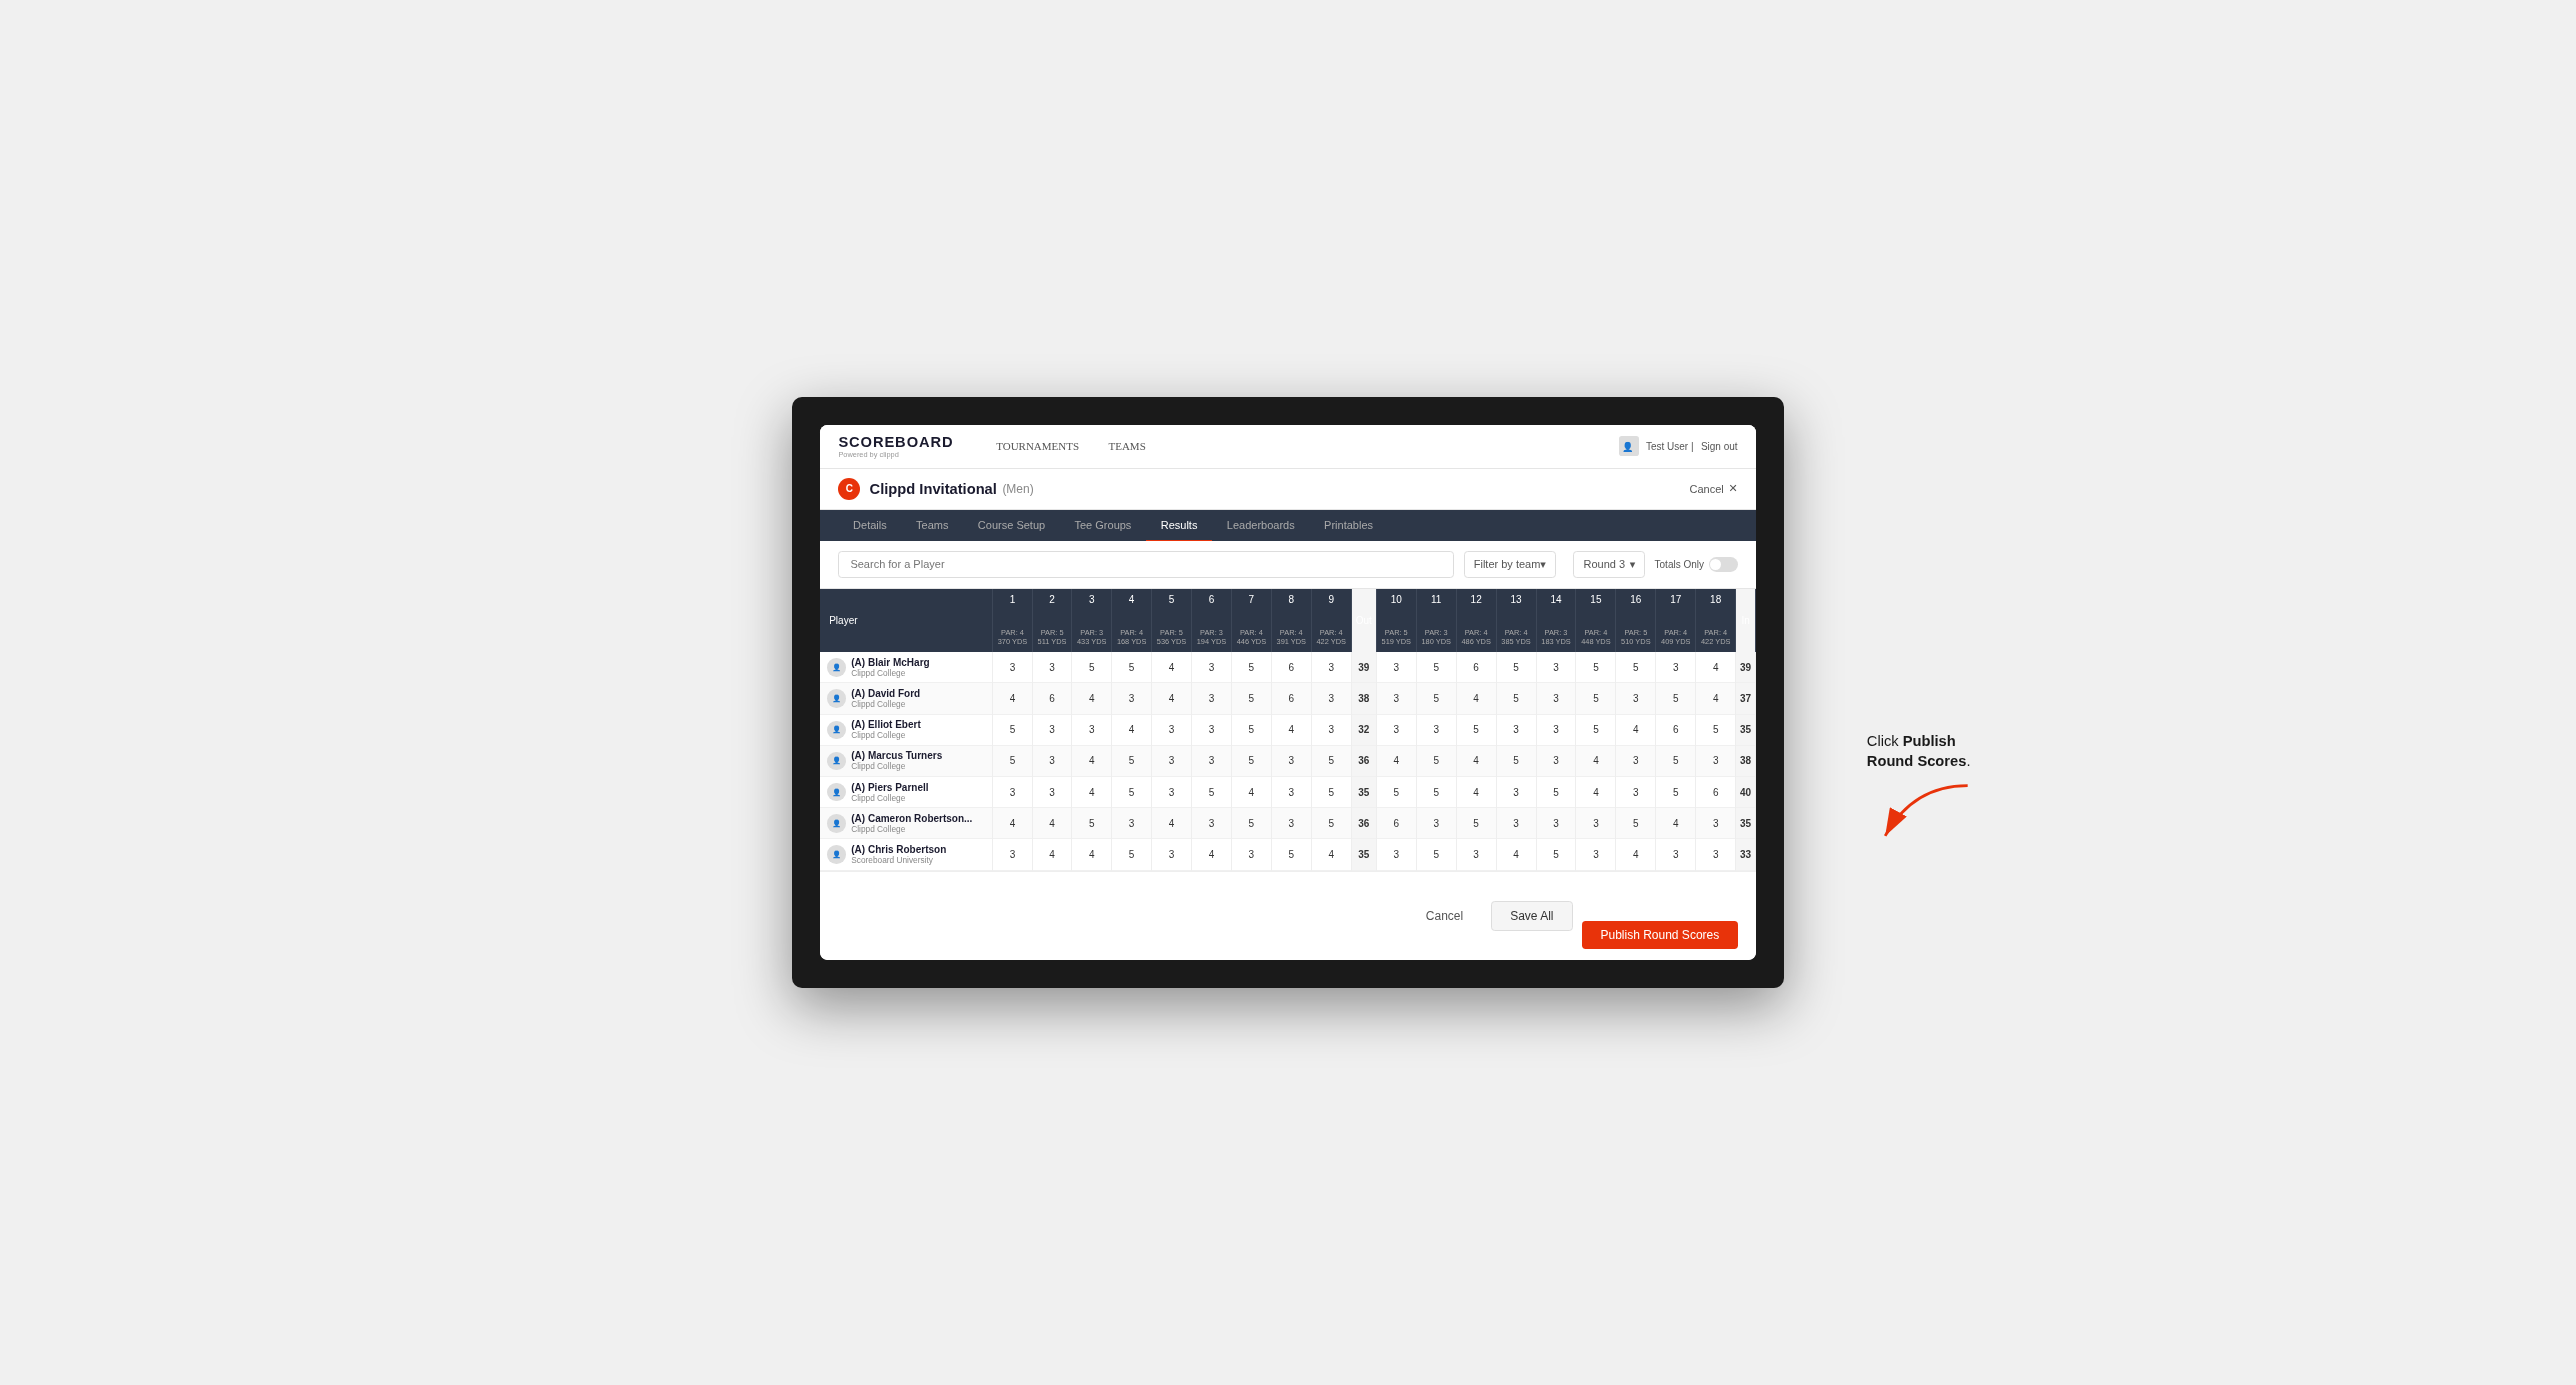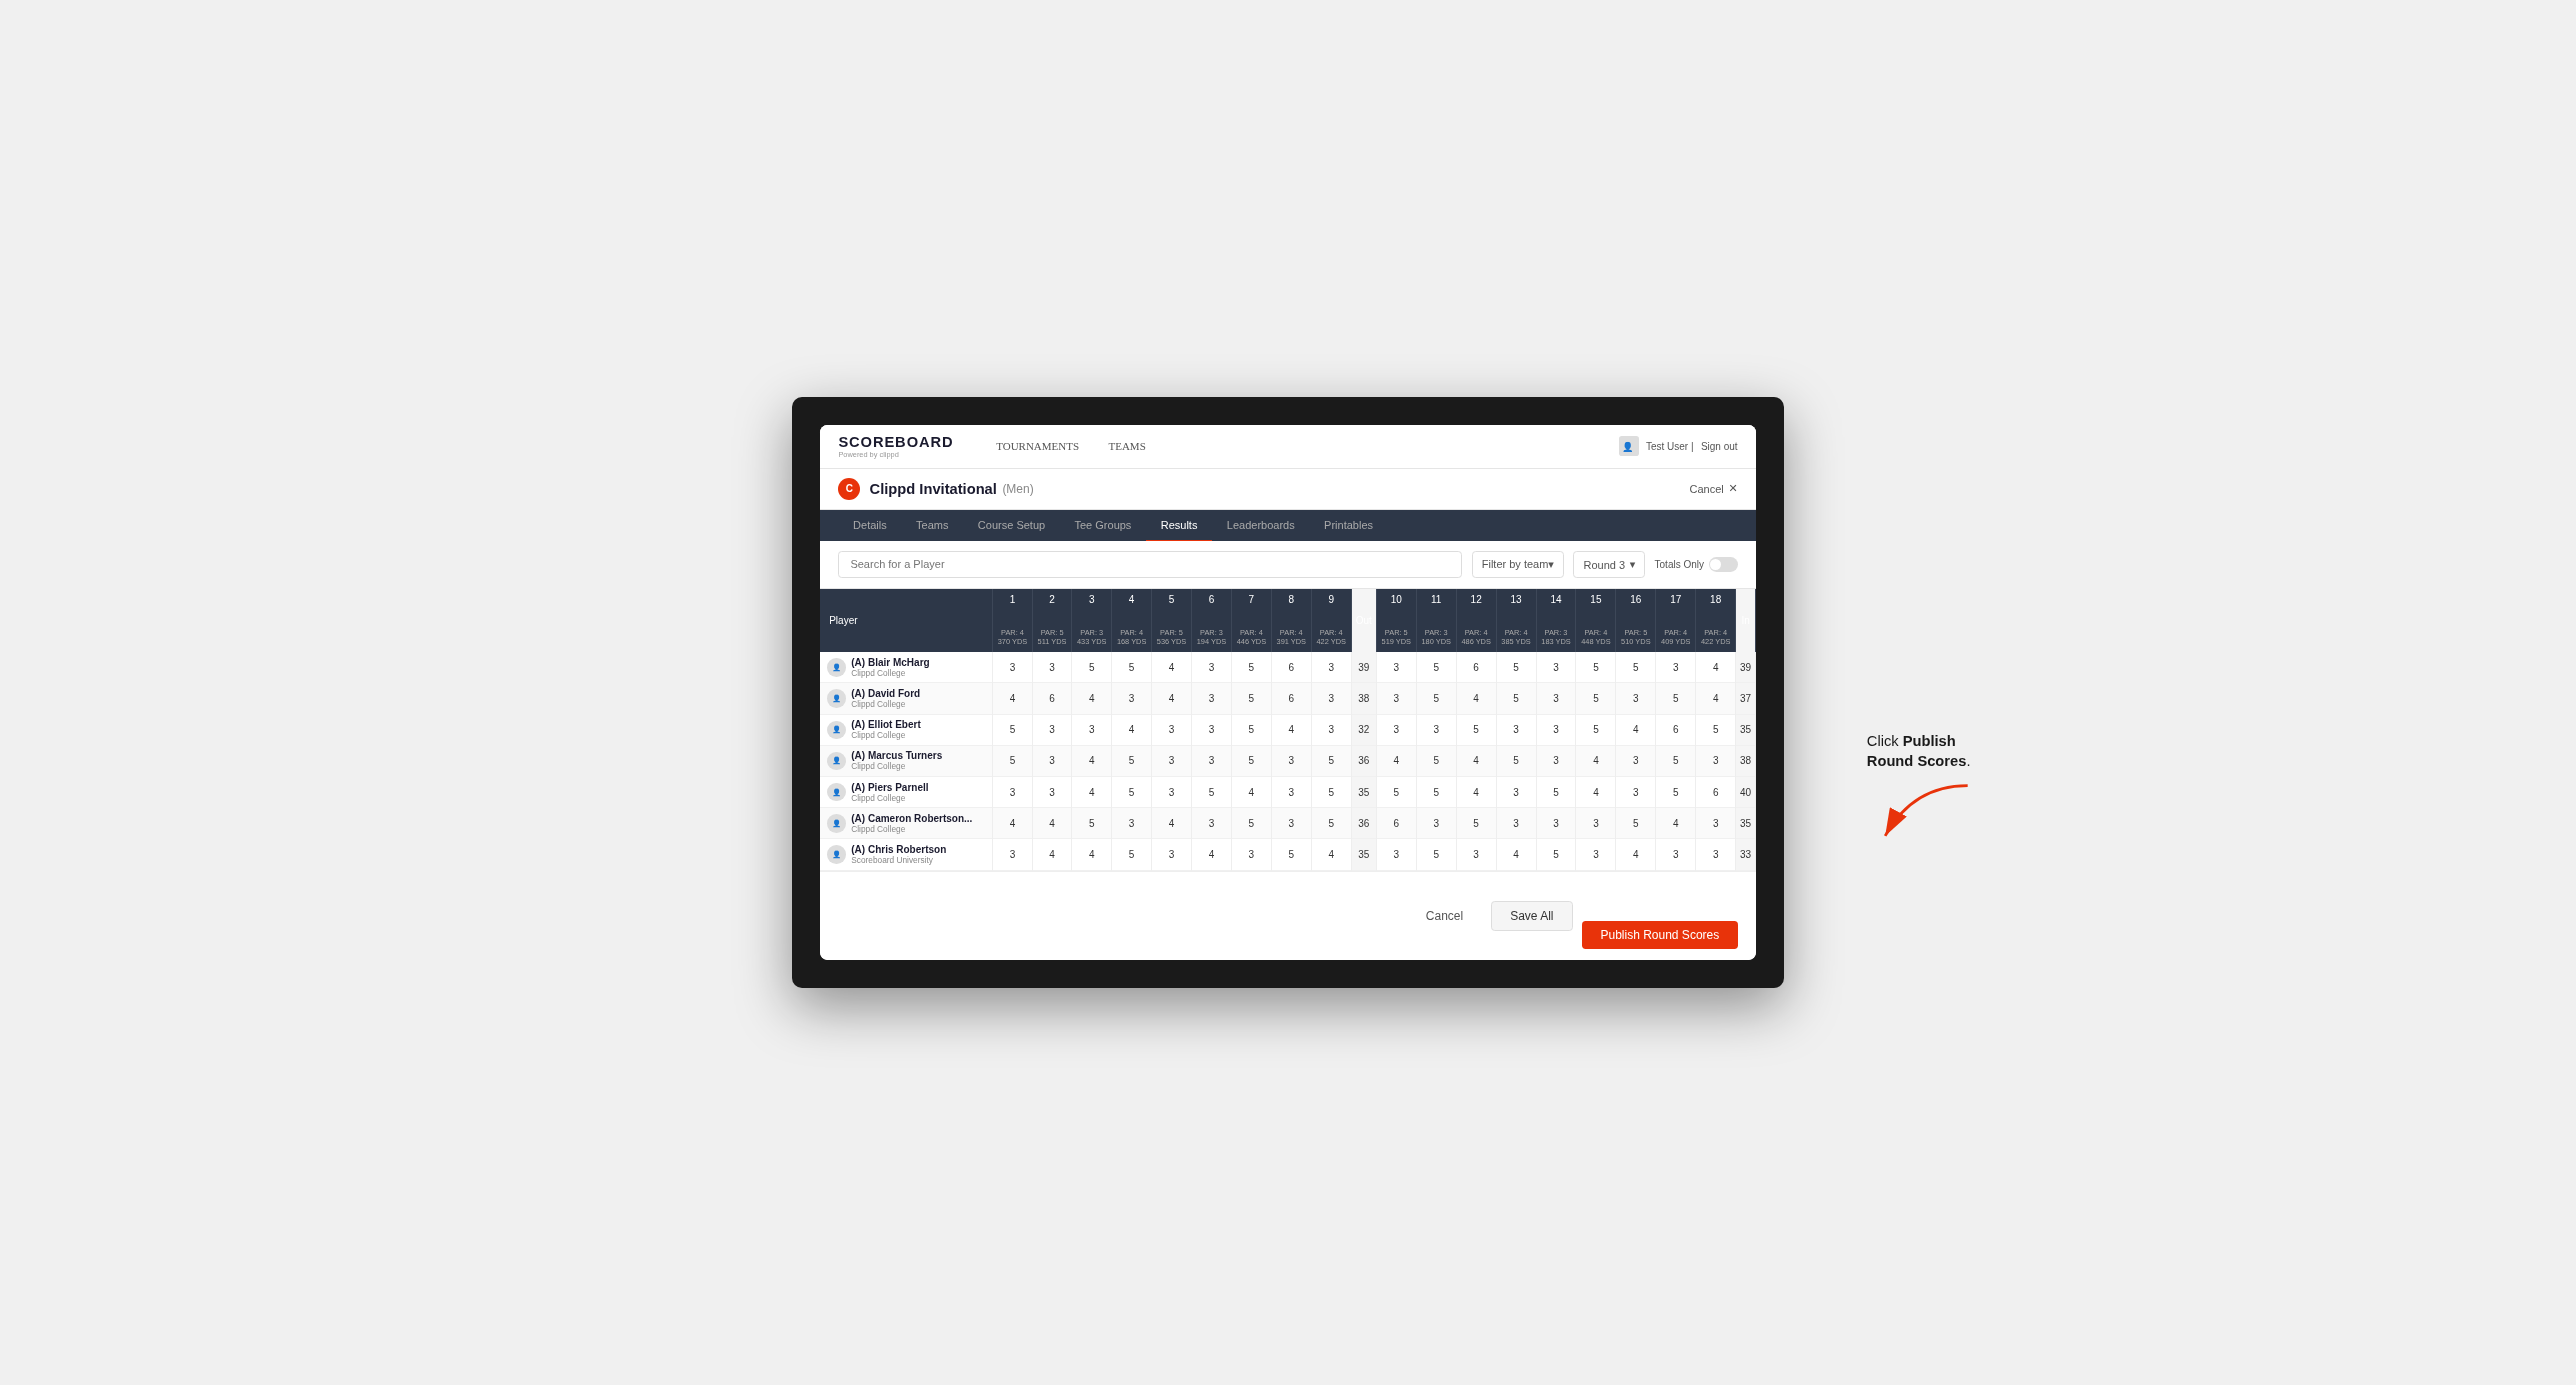--- a/index.html
+++ b/index.html
@@ -172,22 +172,23 @@
     }
     .round-select {
       padding: 6.4px 9.2px;
       border: 0.9px solid #ddd;
       border-radius: 3.7px;
       font-size: 11px;
       color: #555;
       background: #fff;
       cursor: pointer;
       display: flex;
-      align-items: flex-end;
+      align-items: center;
       gap: 4.6px;
+      margin-left: 8px;
     }
     .totals-toggle {
       display: flex;
       align-items: center;
       gap: 4.6px;
       font-size: 10px;
       color: #555;
     }
     .toggle-switch {
       width: 29px;
@@ -278,21 +279,21 @@
       font-size: 10px;
       font-weight: 600;
       color: #1a1a2e;
     }
     .player-details .team {
       font-size: 8.3px;
       color: #888;
     }
     .out-col, .in-col, .total-col {
       background: #f5f5f5;
-      font-weight: 400;
+      font-weight: 700;
     }
     
     .footer-row {
       display: flex;
       justify-content: flex-end;
       align-items: center;
       gap: 9.2px;
       padding: 11px 18.4px;
       background: #fff;
       border-top: 0.9px solid #eee;

